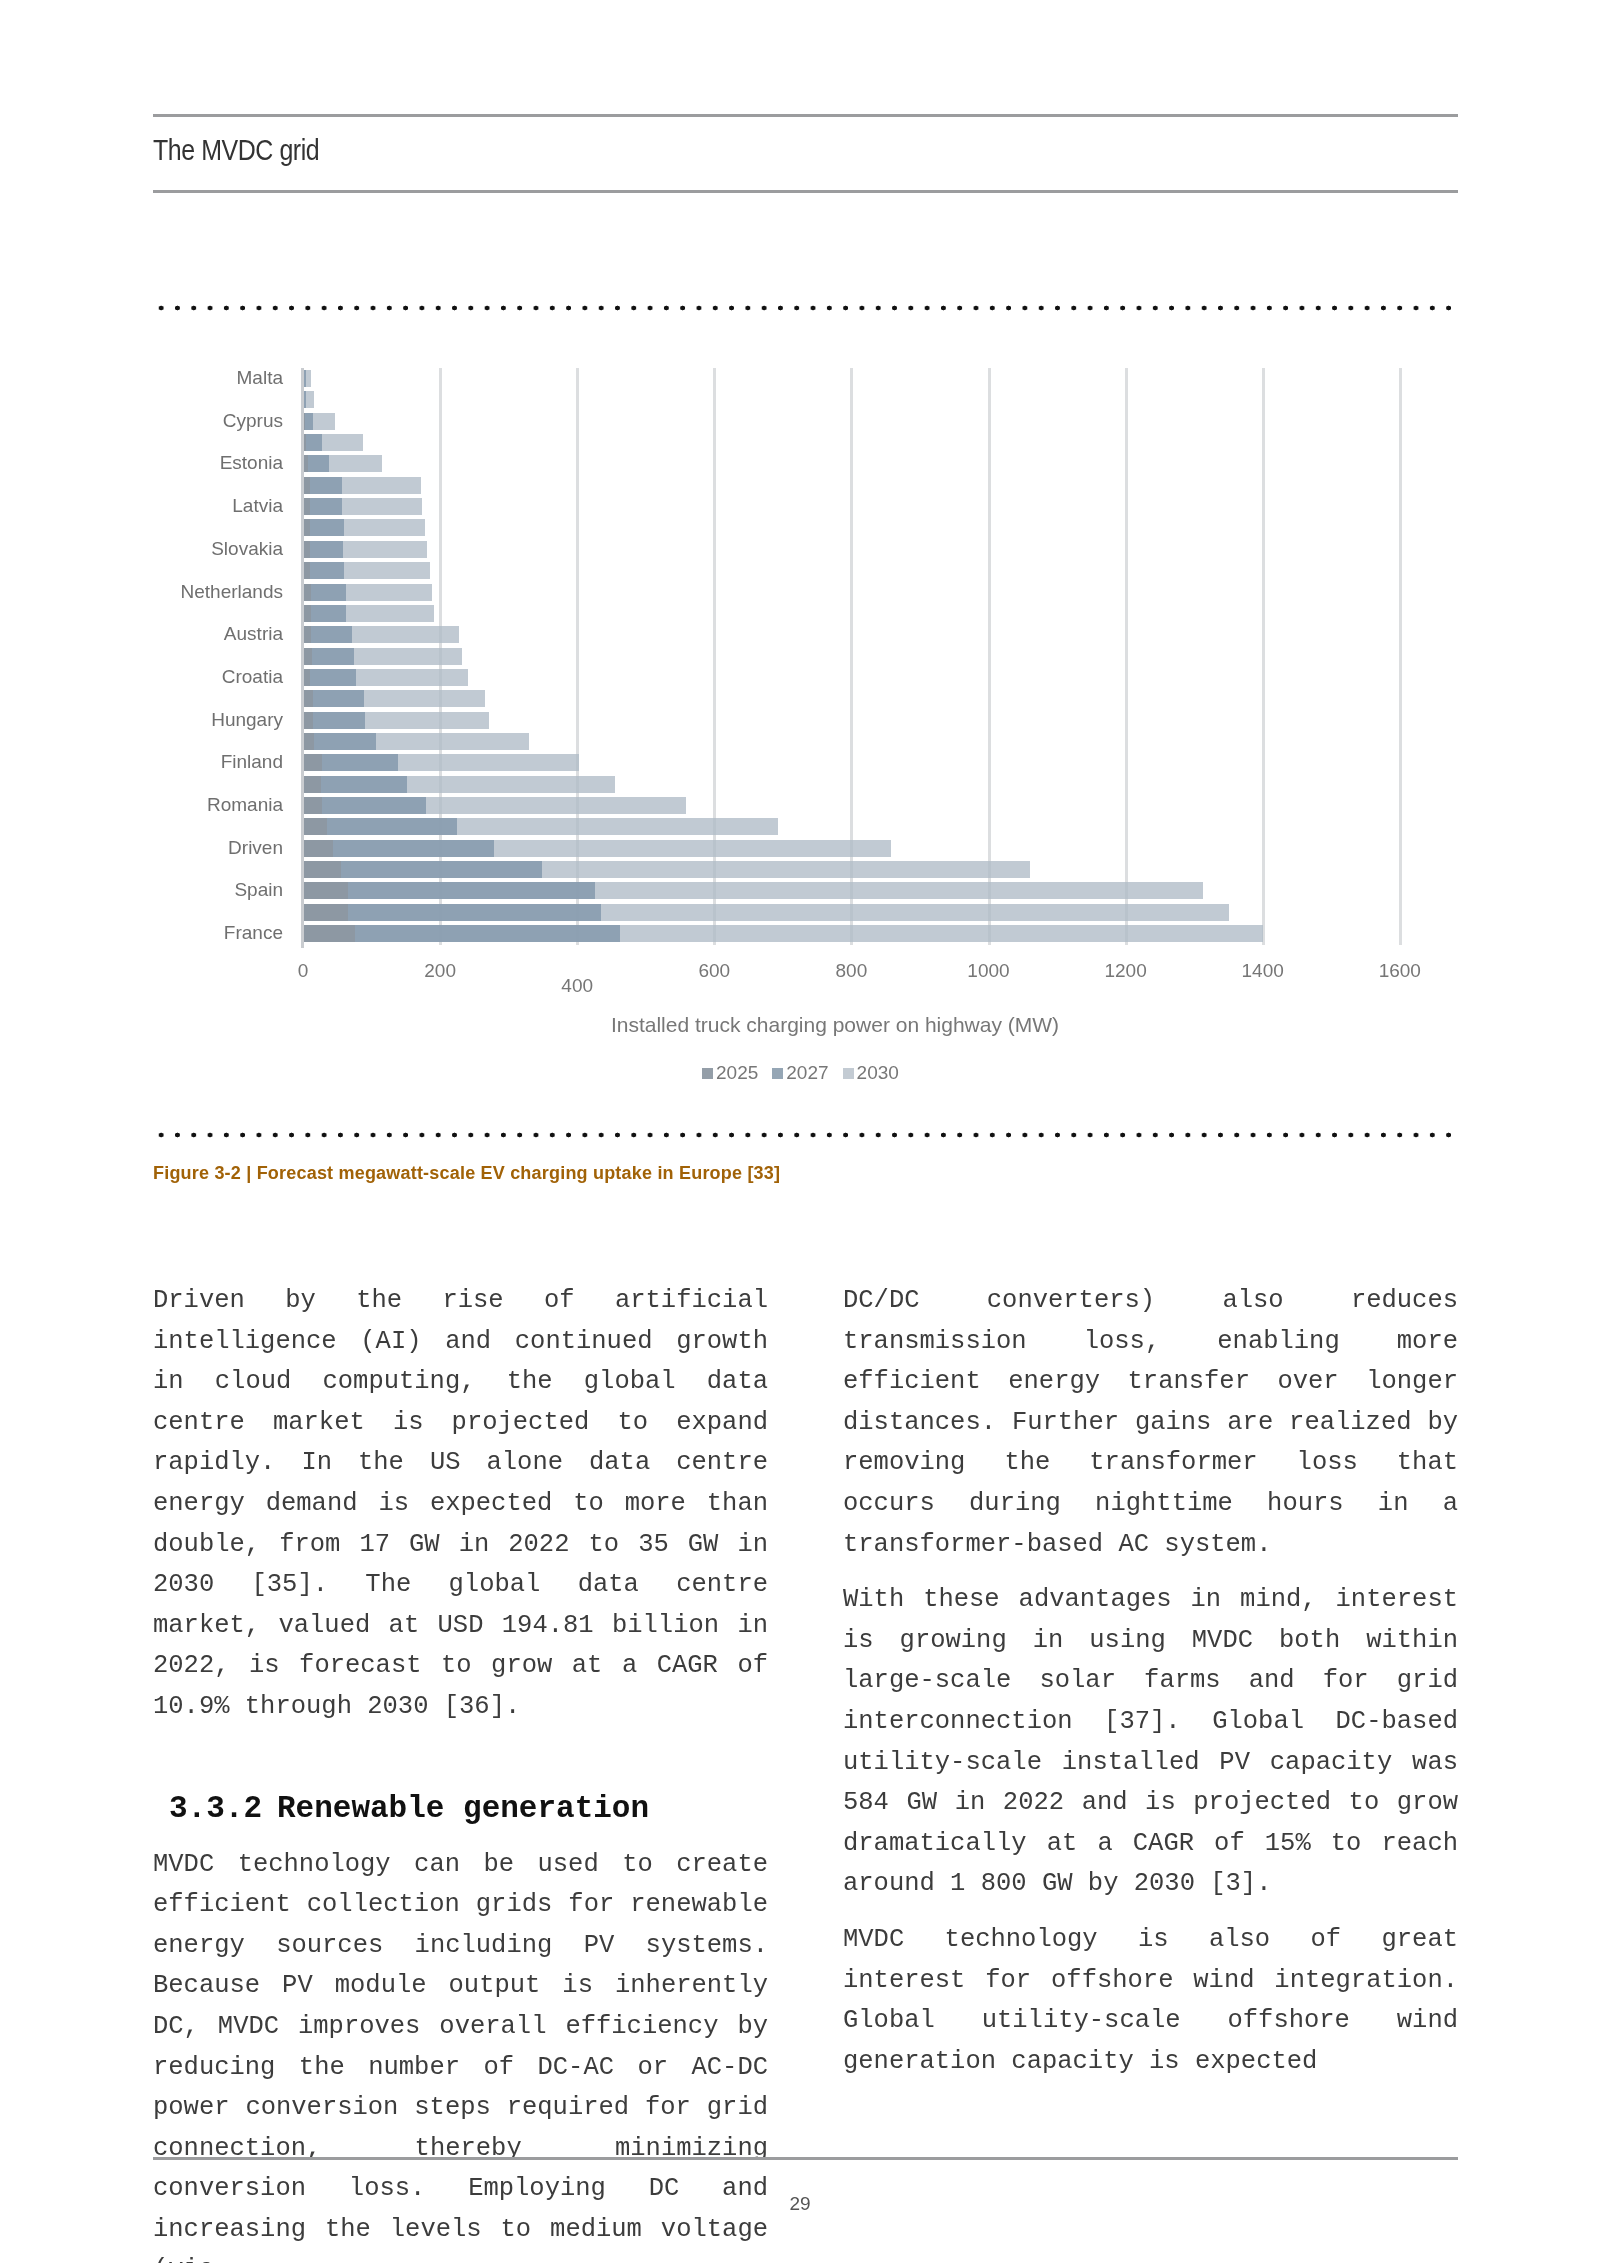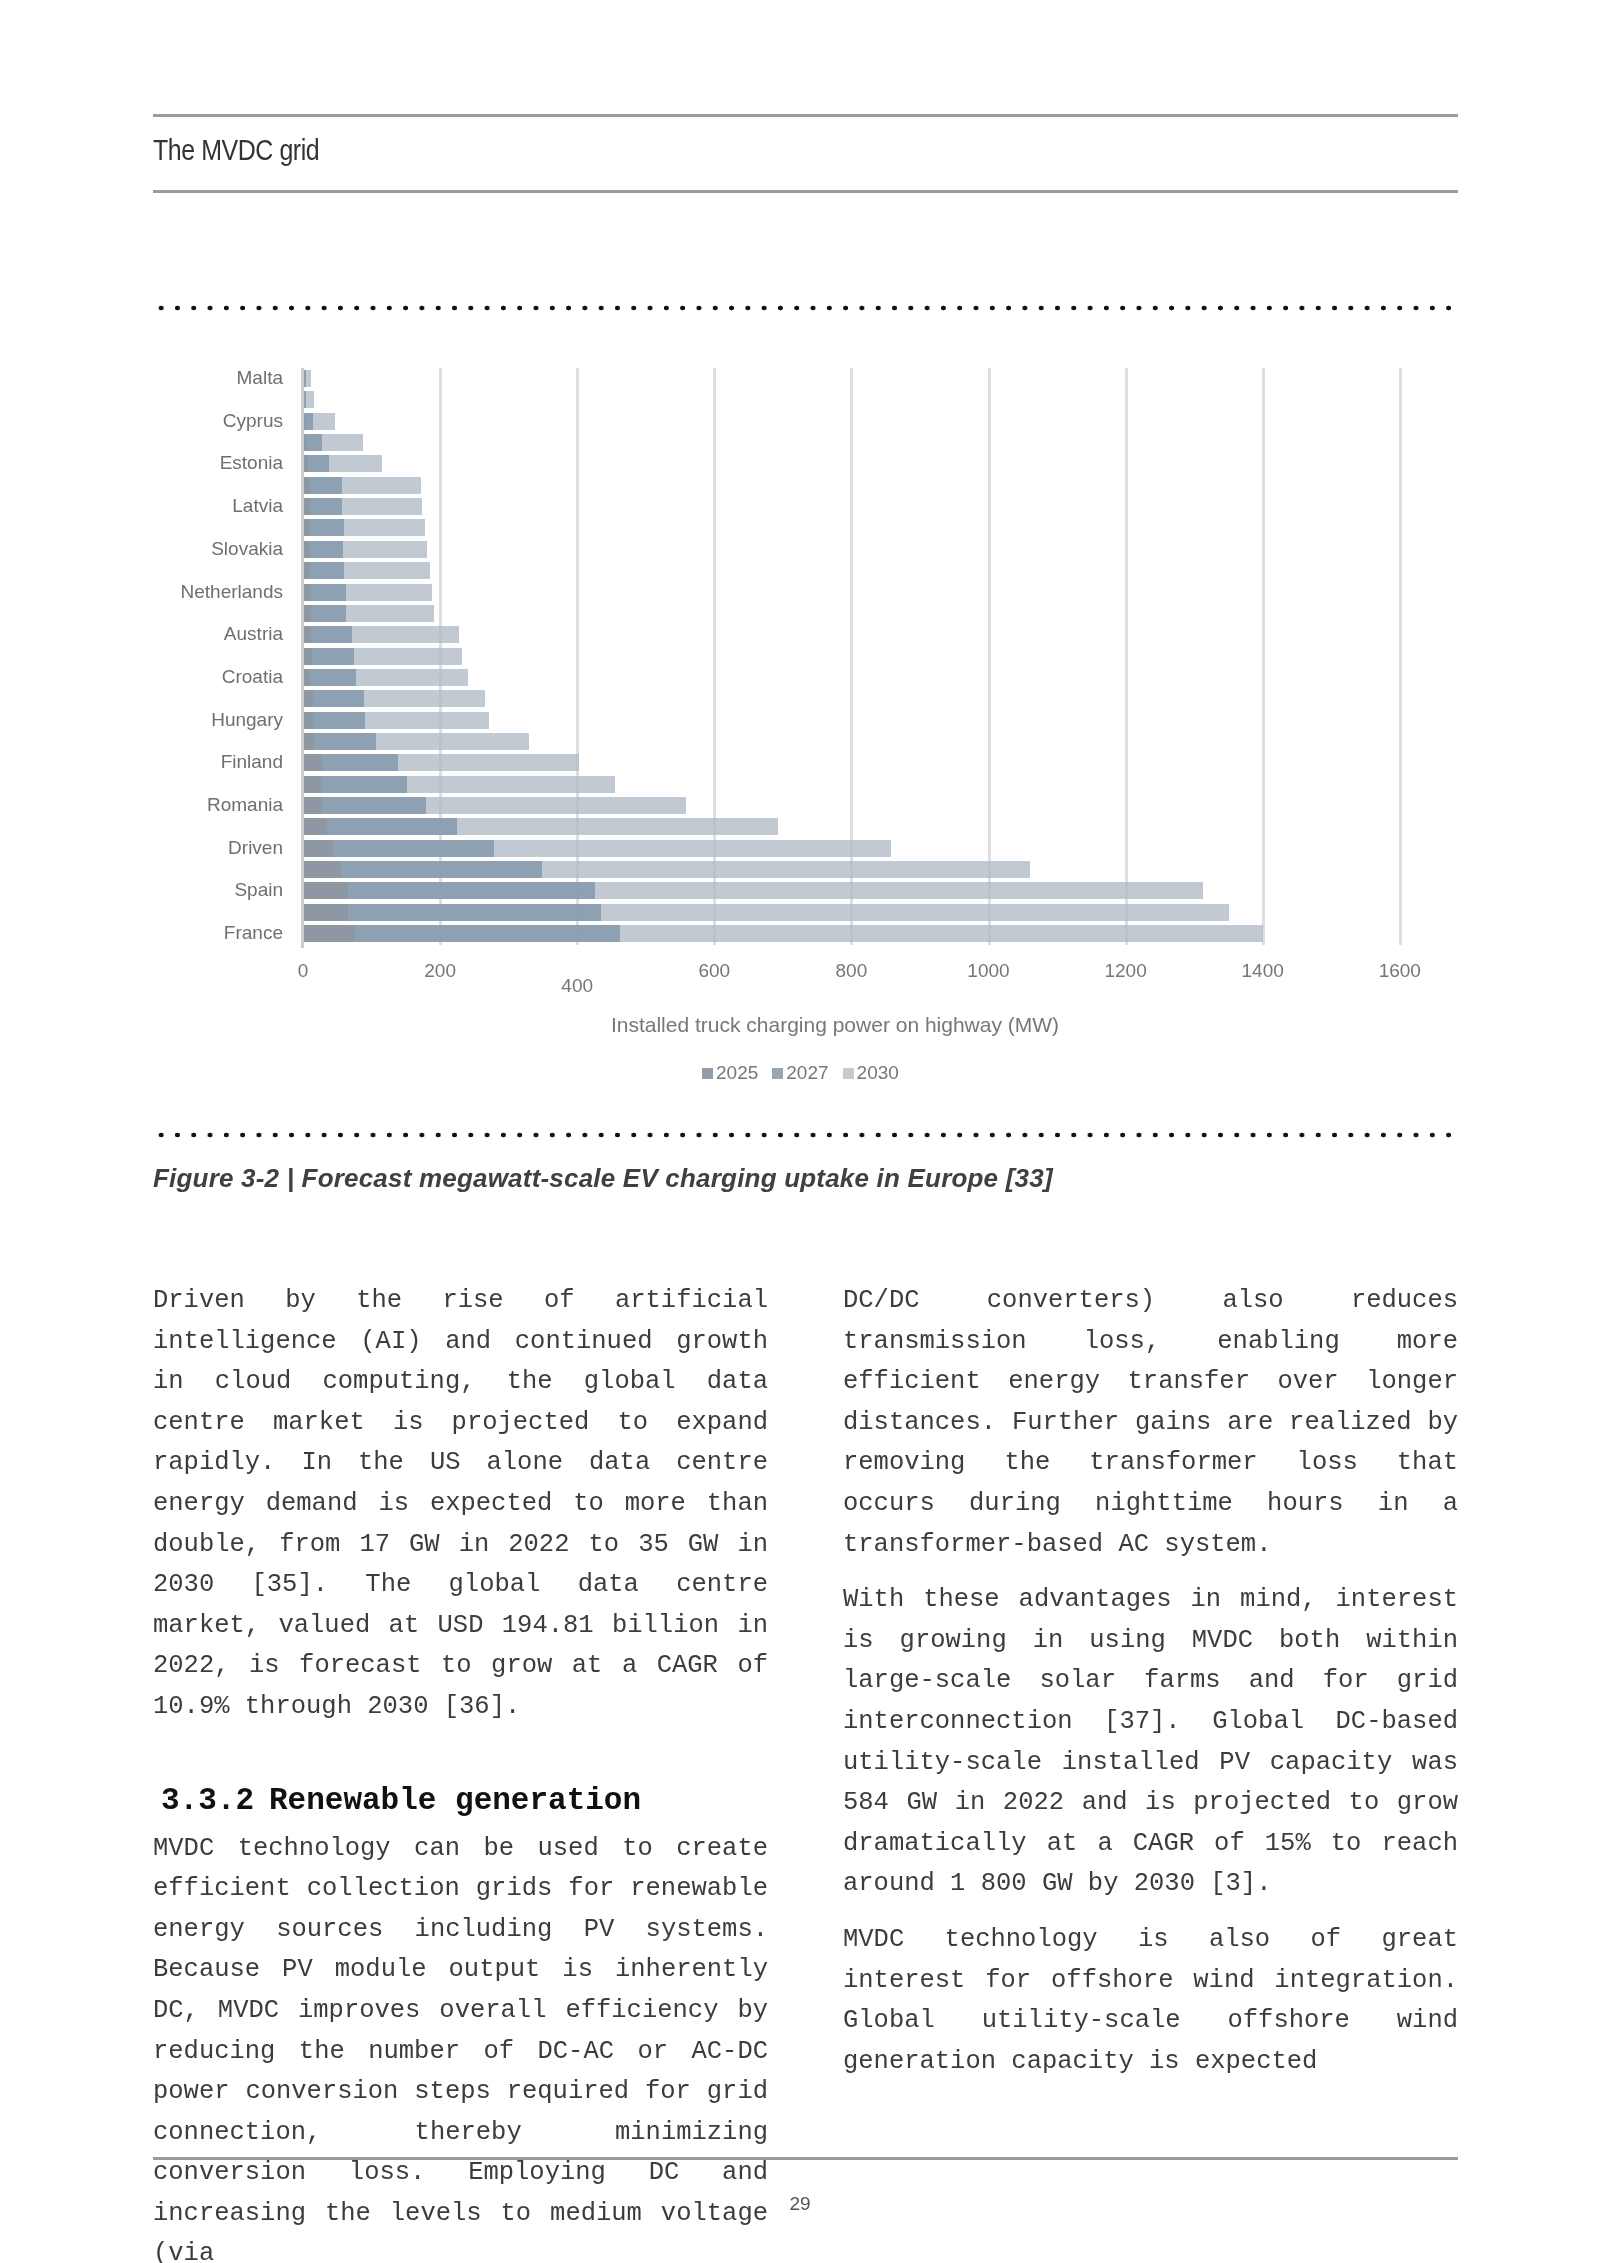--- a/index.html
+++ b/index.html
@@ -19,26 +19,26 @@
   .bar { position: absolute; height: 17px; }
   .b30 { background: rgba(175,187,198,0.78); }
   .b27 { background: rgba(128,150,170,0.78); }
   .b25 { background: rgba(140,145,150,0.55); }
   .xtick { position: absolute; top: 960px; font-size: 19px; color: #767676; transform: translateX(-50%); }
   .xtitle { position: absolute; top: 1013px; left: 0; width: 1670px; text-align: center;
             font-size: 21px; color: #777; }
   .legend { position: absolute; top: 1062px; left: 702px; font-size: 19px; color: #777; display: flex; gap: 14px; }
   .legend .item { display: flex; align-items: center; gap: 3px; }
   .legend .sw { width: 11px; height: 11px; display: inline-block; }
-  .caption { position: absolute; left: 153px; top: 1163px; font-size: 26px; font-weight: bold; color: #404040;
-             letter-spacing: 0.2px; font-style: italic; }
+  .caption { position: absolute; left: 153px; top: 1163px; font-size: 18px; font-weight: bold; color: #a16207;
+             letter-spacing: 0.2px; }
   .col { position: absolute; width: 615px; font-size: 25.5px; line-height: 40.6px; color: #3c3c3c;
          text-align: justify; font-weight: 300; font-family: Liberation Mono, monospace; }
   .col p { margin: 0 0 15px 0; }
-  .h3 { font-size: 31px; font-weight: bold; color: #111; line-height: 40px; margin: 8px; }
+  .h3 { font-size: 31px; font-weight: bold; color: #111; line-height: 40px; margin: 16px; }
   .h3 .num { display: inline-block; width: 108px; }
   .pageno { position: absolute; top: 2193px; left: 0; width: 1600px; text-align: center; font-size: 19px; color: #555; }
 </style>
 </head>
 <body>
 
 <div class="hr" style="top:114px;"></div>
 <div class="running-head">The MVDC grid</div>
 <div class="hr" style="top:190px;"></div>
 

